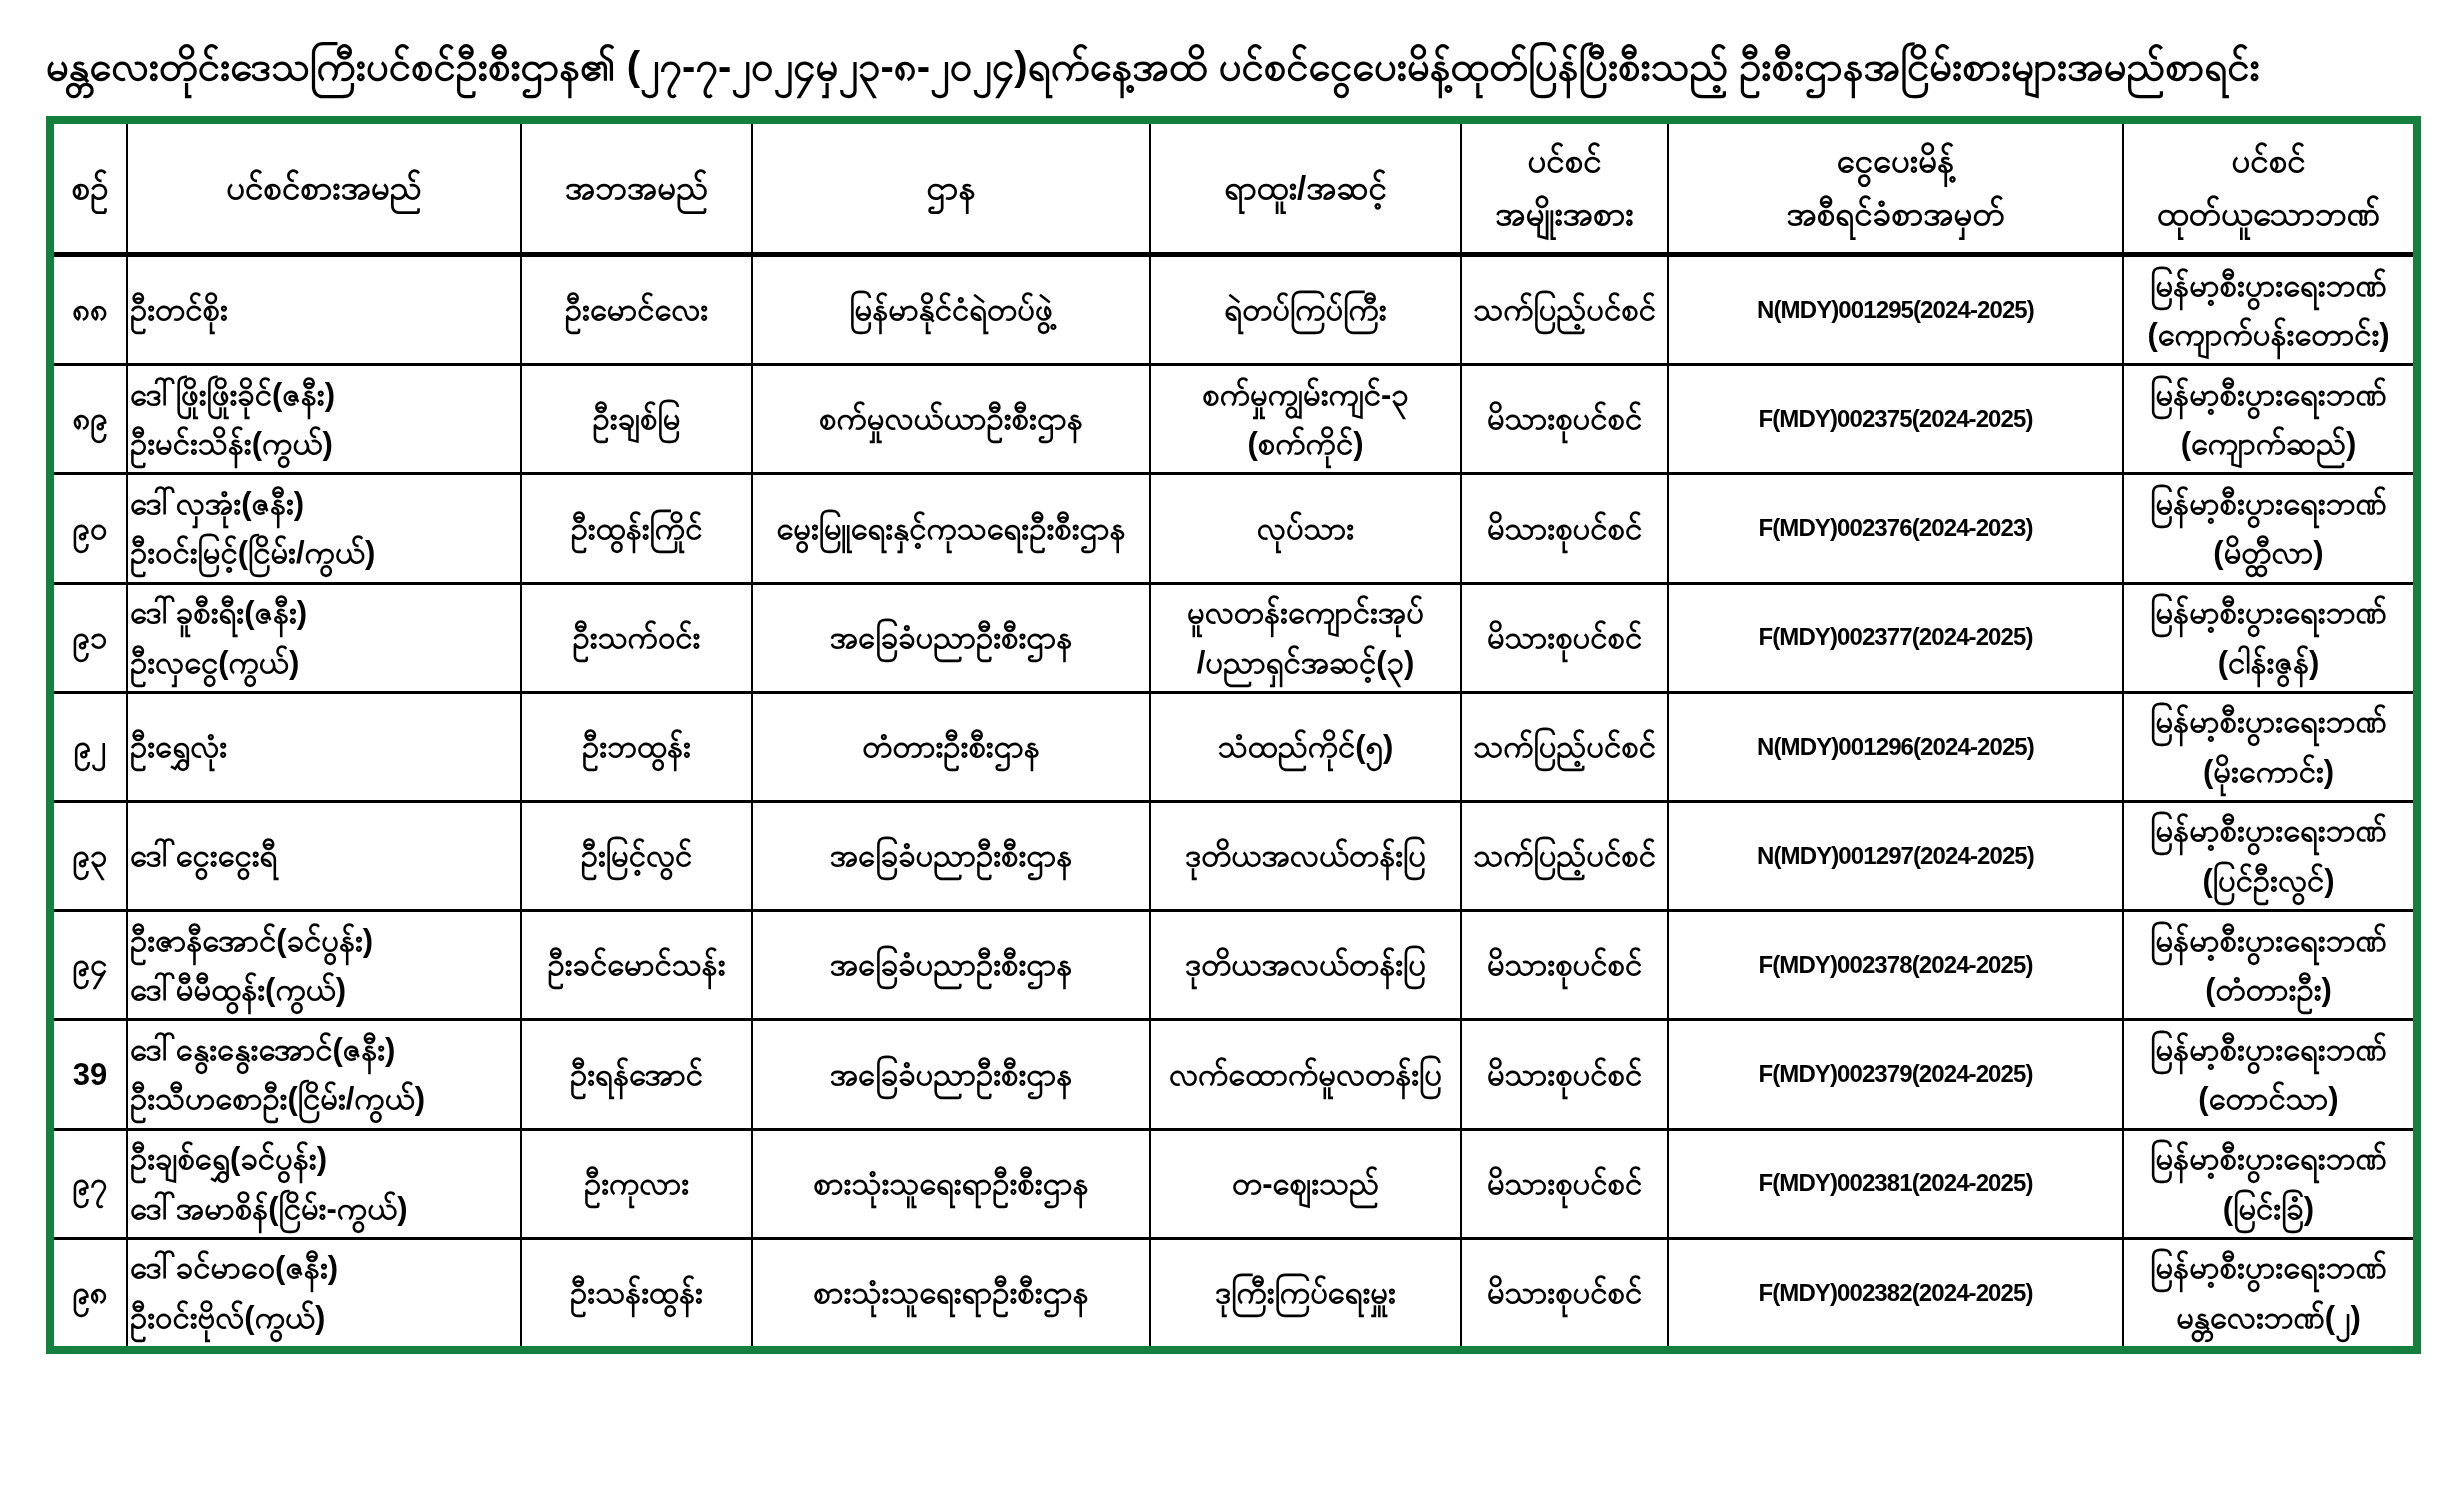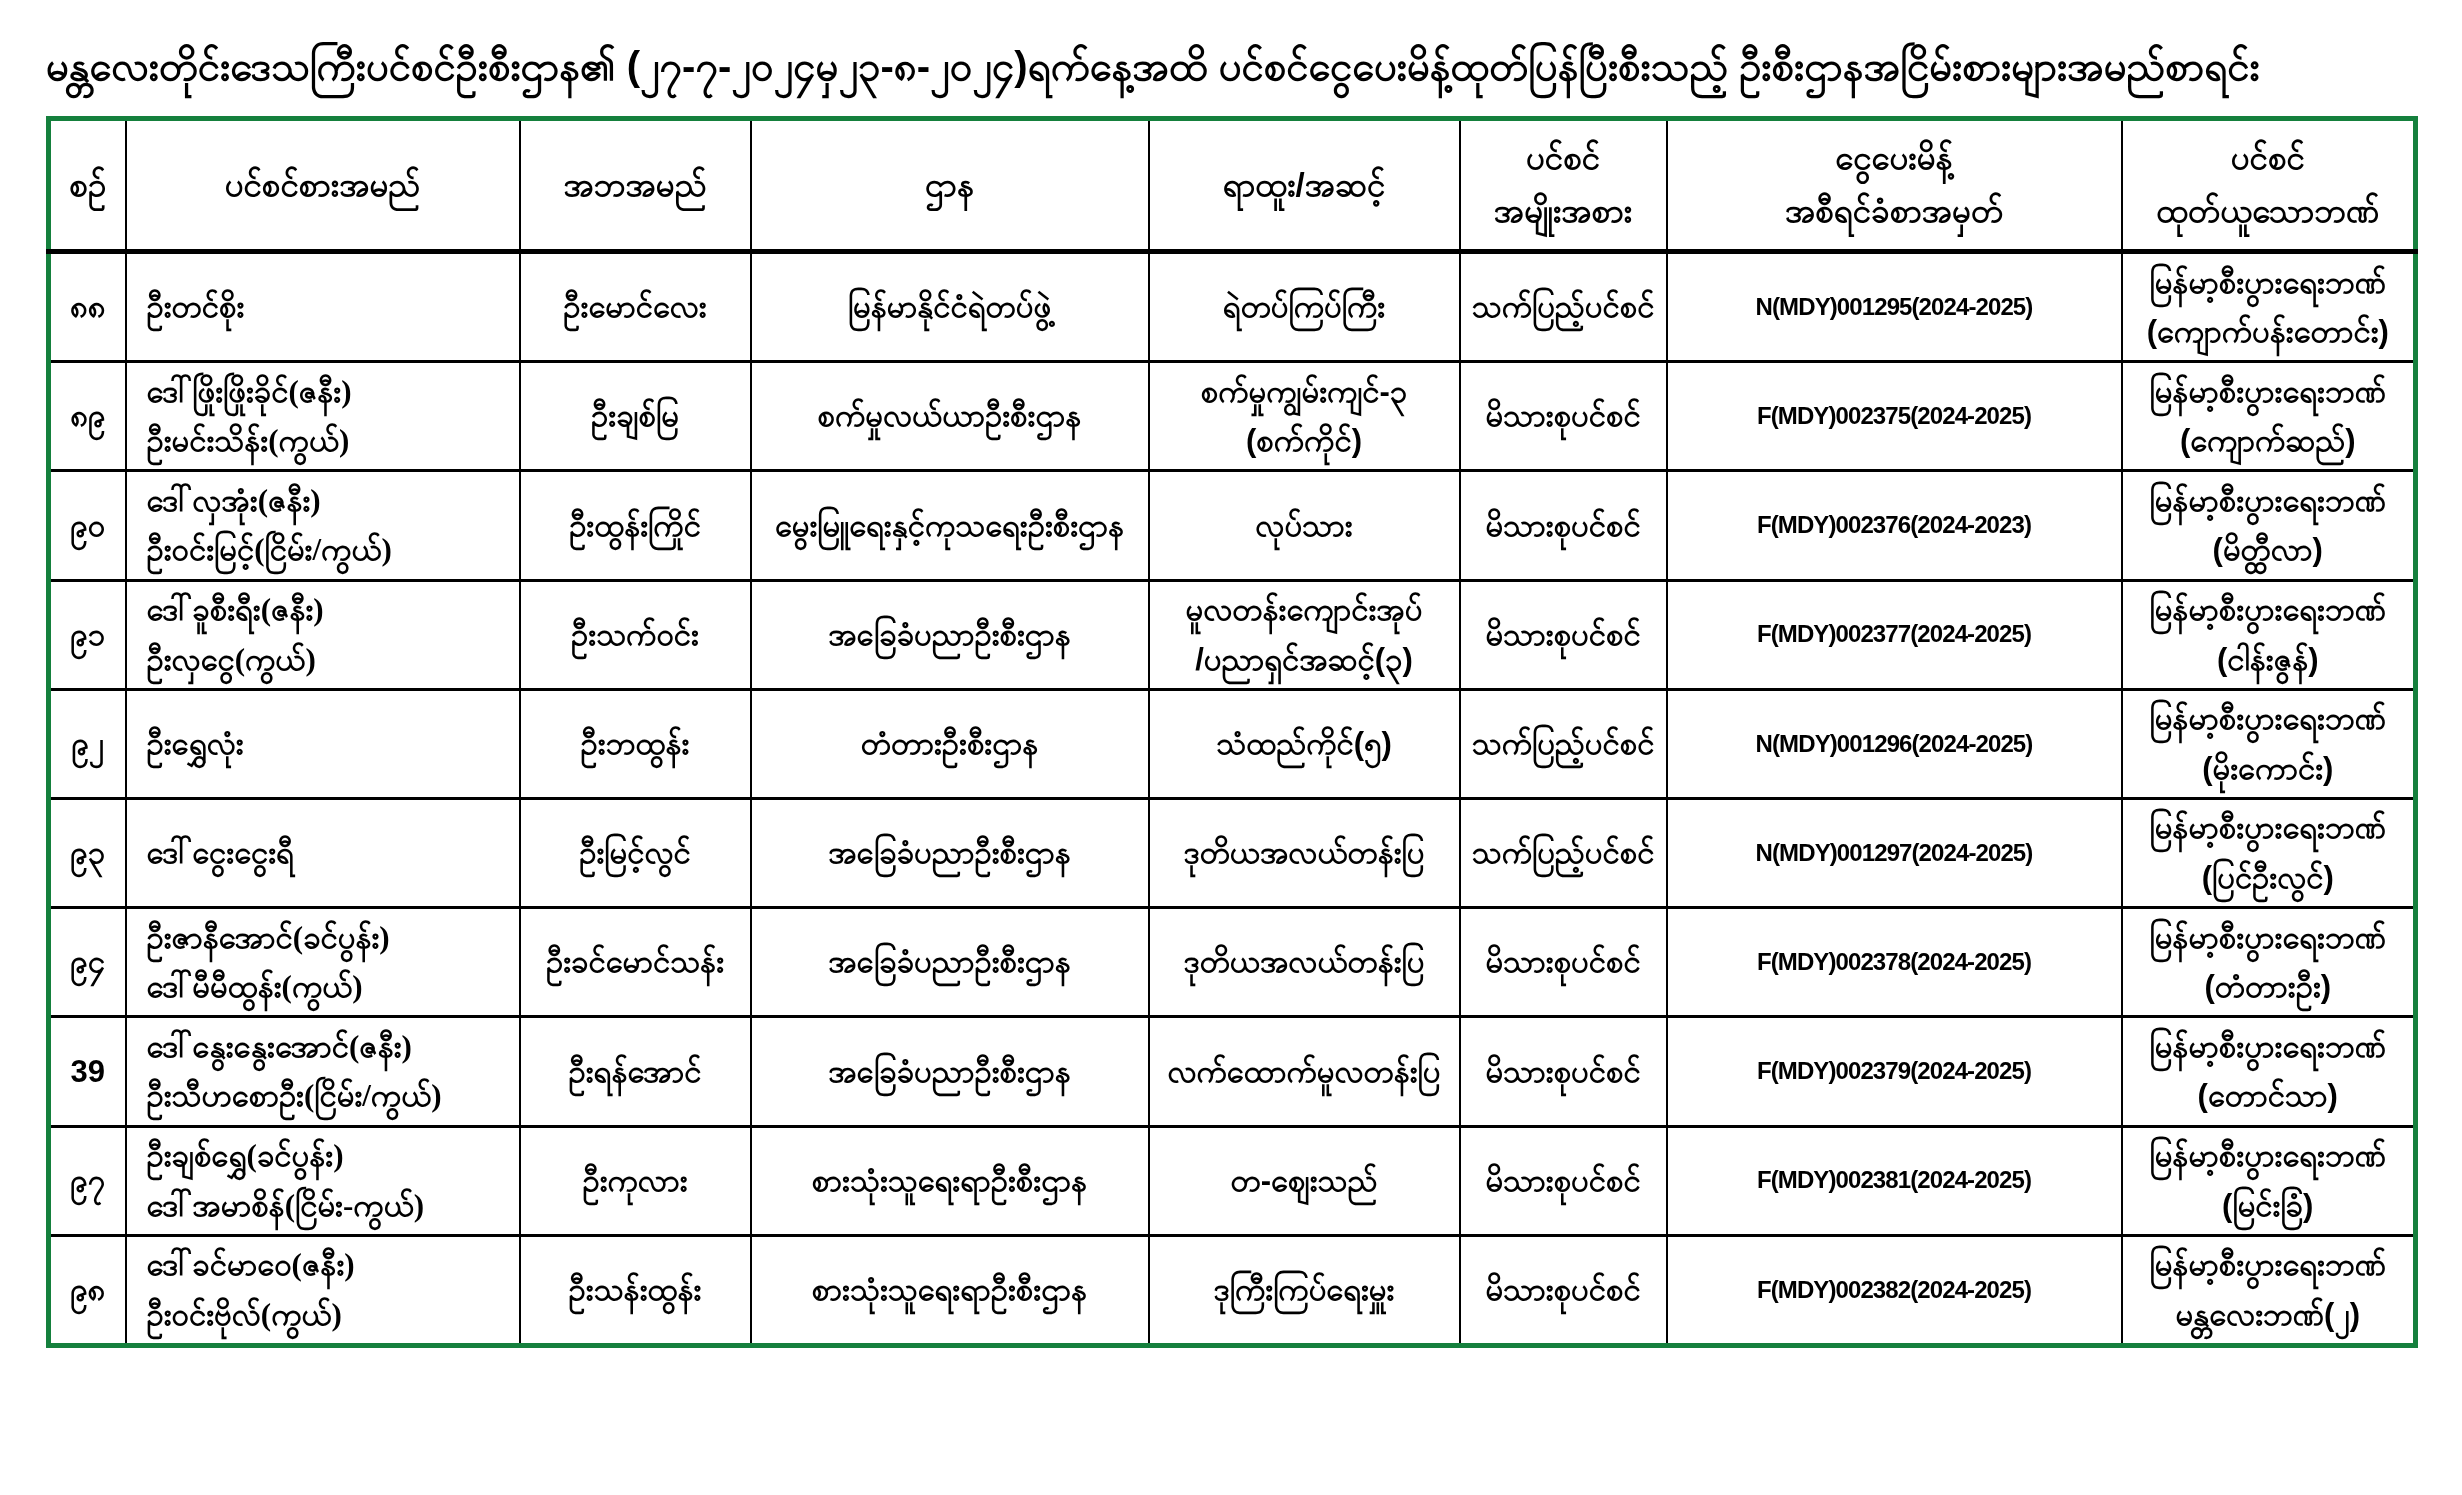--- a/index.html
+++ b/index.html
@@ -22,21 +22,21 @@
     font-size: 40px;
     line-height: 1.2;
     text-align: left;
     margin: 16px 0 26px 0;
     white-space: nowrap;
   }
   table.pension-table {
     border-collapse: collapse;
     table-layout: fixed;
     width: 2367px;
-    border: 5px solid #15803d;
+    border: 8px solid #15803d;
   }
   th, td {
     border: 2.6px solid #000;
     border-top-width: 3.5px;
     border-bottom-width: 3.5px;
     font-weight: bold;
     white-space: pre-line;
     vertical-align: middle;
     padding: 3.5px 8.8px;
     line-height: 1.6;
@@ -48,22 +48,21 @@
     text-align: center;
     border-bottom-width: 5.3px;
   }
   td {
     font-size: 31px;
     height: 97px;
     text-align: center;
   }
   td.left {
     text-align: left;
-    padding-left: 20px;
-    font-family: Liberation Serif, serif;
+    padding-left: 2px;
   }
   td.order {
     letter-spacing: -0.9px;
     font-size: 24px;
   }
   col.c-serial   { width: 77px;  }
   col.c-name     { width: 394px; }
   col.c-father   { width: 231px; }
   col.c-dept     { width: 398px; }
   col.c-position { width: 311px; }

